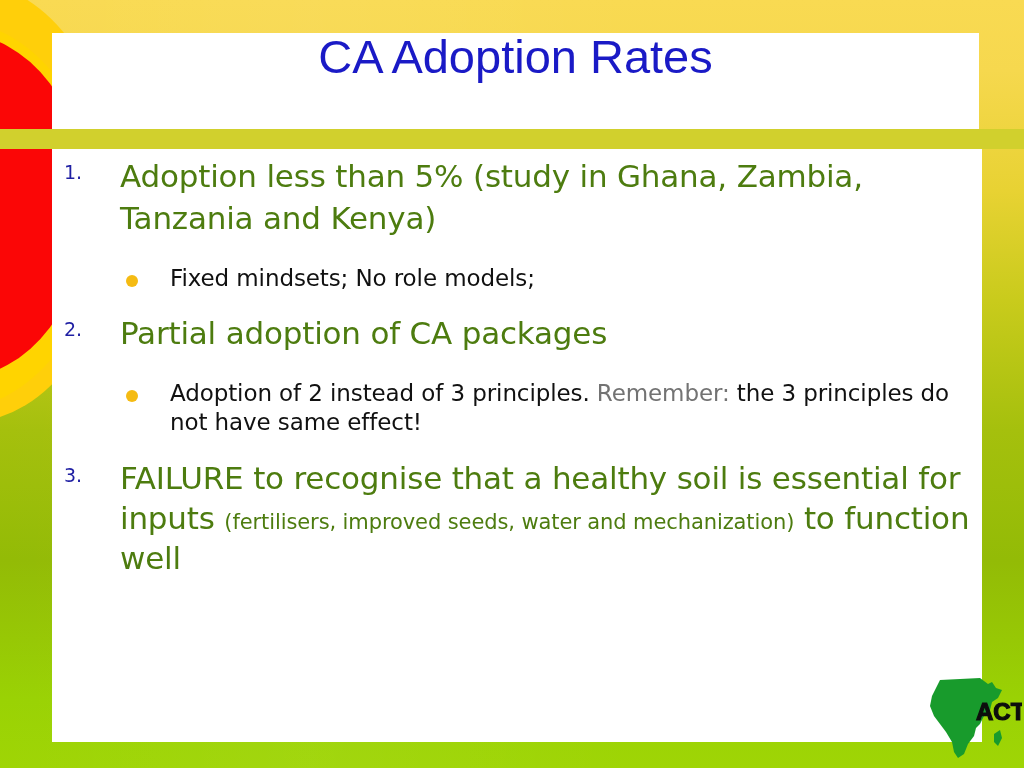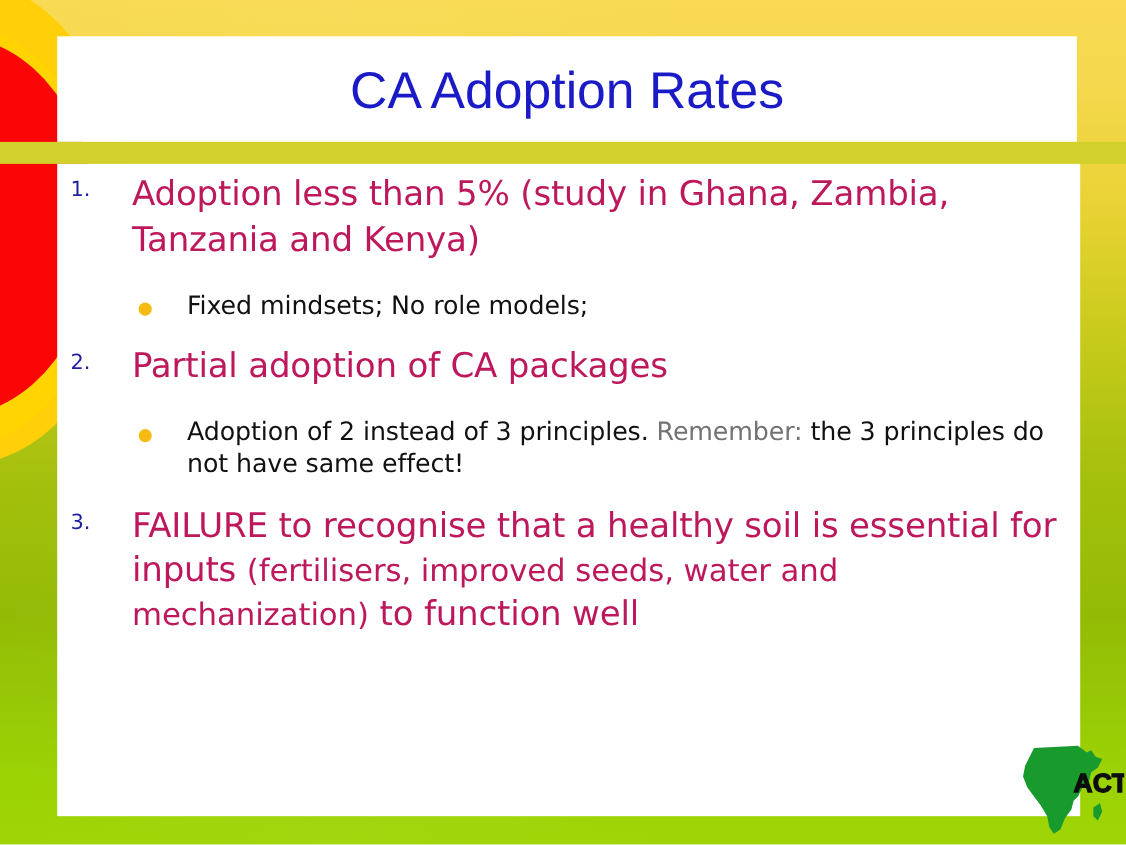--- a/index.html
+++ b/index.html
@@ -82,21 +82,20 @@
 
   
   .title-box {
     position: absolute;
     left: 52px;
     top: 33px;
     width: 927px;
     height: 96px;
     background: #ffffff;
     display: flex;
-    align-items: center;
     justify-content: center;
   }
   .title-text {
     color: #1a1ac6;
     font-family: "Liberation Sans", sans-serif;
     font-size: 47px;
     font-weight: 400;
     letter-spacing: 0px;
     line-height: 1;
     white-space: nowrap;
@@ -145,21 +144,21 @@
     width: 40px;
     text-align: left;
     color: #1f1fa3;
     font-family: "DejaVu Sans", sans-serif;
     font-size: 19px;
     font-weight: 400;
   }
   .item-text {
     font-size: 31px;
     line-height: 1.36;
-    color: #be185d;
+    color: #4d7c0f;
     font-weight: 400;
     letter-spacing: -0.2px;
   }
   .item-text.tight {
     line-height: 1.3;
   }
 
   
   .sub {
     position: relative;
@@ -179,21 +178,21 @@
   .sub-text {
     font-size: 23px;
     line-height: 1.28;
     color: #111111;
     letter-spacing: -0.1px;
   }
   .hl-red {
     color: #737373;
   }
   .small-inline {
-    font-size: 28px;
+    font-size: 21px;
     letter-spacing: -0.1px;
   }
 
   .gap-a { height: 18px; }
   .gap-b { height: 18px; }
   .gap-c { height: 20px; }
 
   
   .logo {
     position: absolute;

